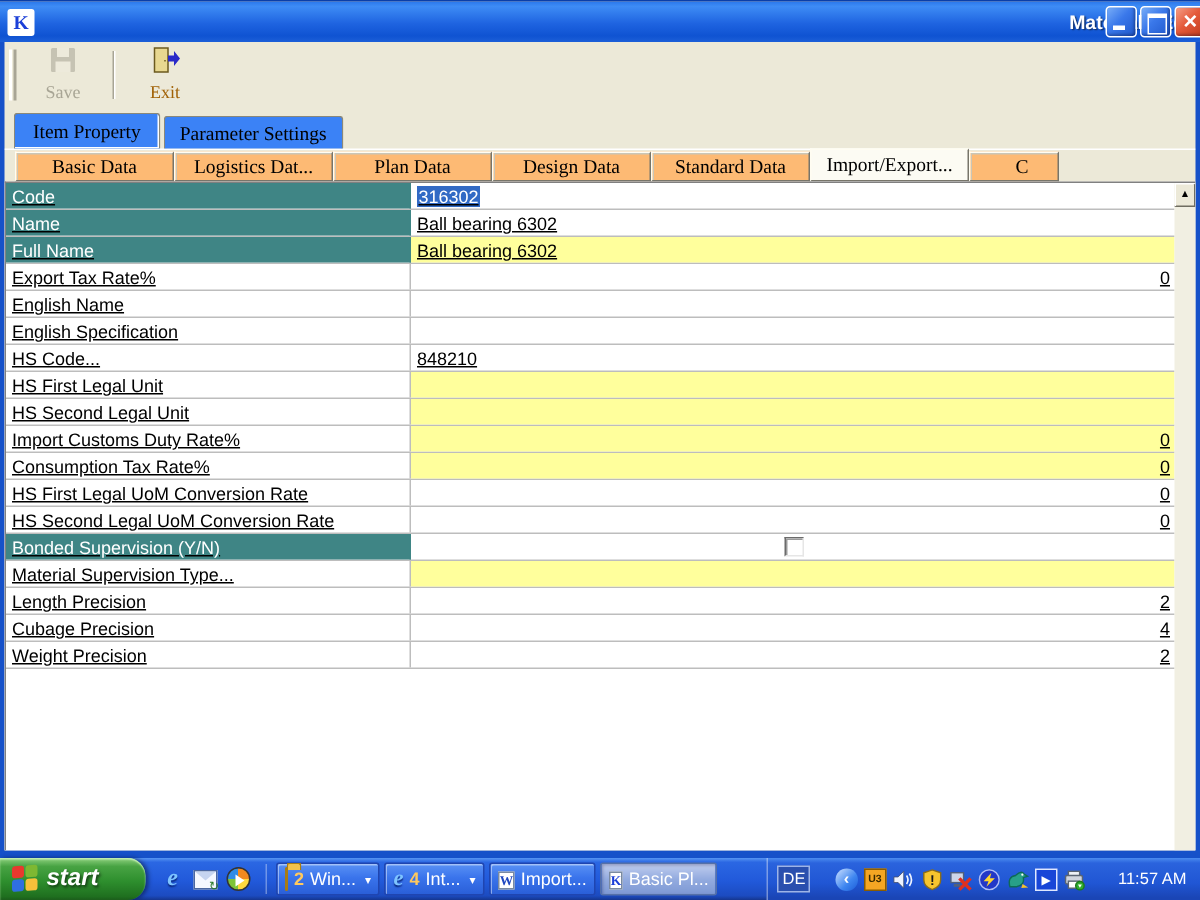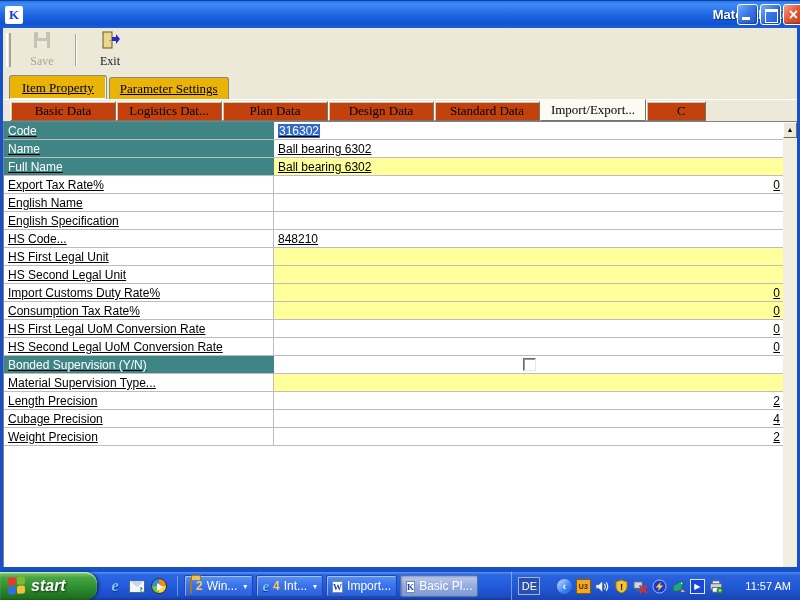--- a/index.html
+++ b/index.html
@@ -29,34 +29,34 @@
   .g-close::after { content:"\00d7"; position:absolute; left:0; top:-1px; width:100%; text-align:center;
                     color:#fff; font:bold 16px/21px "Liberation Sans",sans-serif; }
 
   .window-body { flex:1; background:#ece9d8; overflow:hidden; display:flex; flex-direction:column;
                  border-left:3px solid #1651c9; border-right:3px solid #1651c9; border-bottom:5px solid #1651c9; }
 
   
   .toolbar { height:44px; flex:0 0 44px; display:flex; align-items:stretch; padding:2px 0 2px 3px; position:relative; }
   .gripper { width:5px; margin:3px 4px 3px 0; border-left:2px solid #fff; border-right:2px solid #a8a595; }
   .tool-btn { width:54px; display:flex; flex-direction:column; align-items:center; justify-content:center;
-              font:12px "Liberation Serif",serif; color:#0f172a; gap:1px; }
+              font:12px "Liberation Serif",serif; color:#a16207; gap:1px; }
   .tool-btn.disabled { color:#a8a595; }
   .tool-sep { width:2px; margin:4px 6px; border-left:1px solid #a8a595; border-right:1px solid #fff; }
 
   
   .tabrow { height:27px; flex:0 0 27px; display:flex; align-items:flex-end; padding-left:6px; }
-  .tab { padding:3px 10px 2px; font:13px "Liberation Serif",serif; background:#eab308;
+  .tab { padding:3px 10px 2px; font:13px "Liberation Serif",serif; background:#3b82f6;
          border:1px solid #8a887a; border-bottom:none; border-radius:3px 3px 0 0; margin-right:2px;
-         position:relative; z-index:1;text-decoration:underline; }
+         position:relative; z-index:1; }
   .tab.active { z-index:3; padding:4px 12px 3px; box-shadow:-1px -1px 0 #fff inset; }
   .subtabrow { height:22px; flex:0 0 22px; display:flex; padding-left:7px; align-items:flex-end;
                border-top:1px solid #fff; }
   .subtab { width:106px; height:20px; text-align:center; font:13px/18px "Liberation Serif",serif;
-            background:#c2410c; border:1px solid; border-color:#fffdf2 #77756a #77756a #fffdf2;
+            background:#fdba74; border:1px solid; border-color:#fffdf2 #77756a #77756a #fffdf2;
             box-shadow:1px 1px 0 #c9c6b8 inset; overflow:hidden; white-space:nowrap; }
   .subtab.selected { background:#fcfbf3; height:22px; line-height:20px; box-shadow:none; }
   .subtab:last-child { width:60px; text-align:left; padding-left:30px; }
 
   
   .grid-area { flex:1; background:#fff; position:relative; border-top:1px solid #808080;
                border-left:1px solid #808080; overflow:hidden; }
   .grid-rows { margin-right:14px;text-decoration:underline; }
   .prow { display:flex; height:18px; border-bottom:1px solid #bdbdbd; font-size:12px; }
   .cell-label { width:270px; flex:0 0 270px; padding:2px 0 0 4px; border-right:1px solid #bdbdbd;

